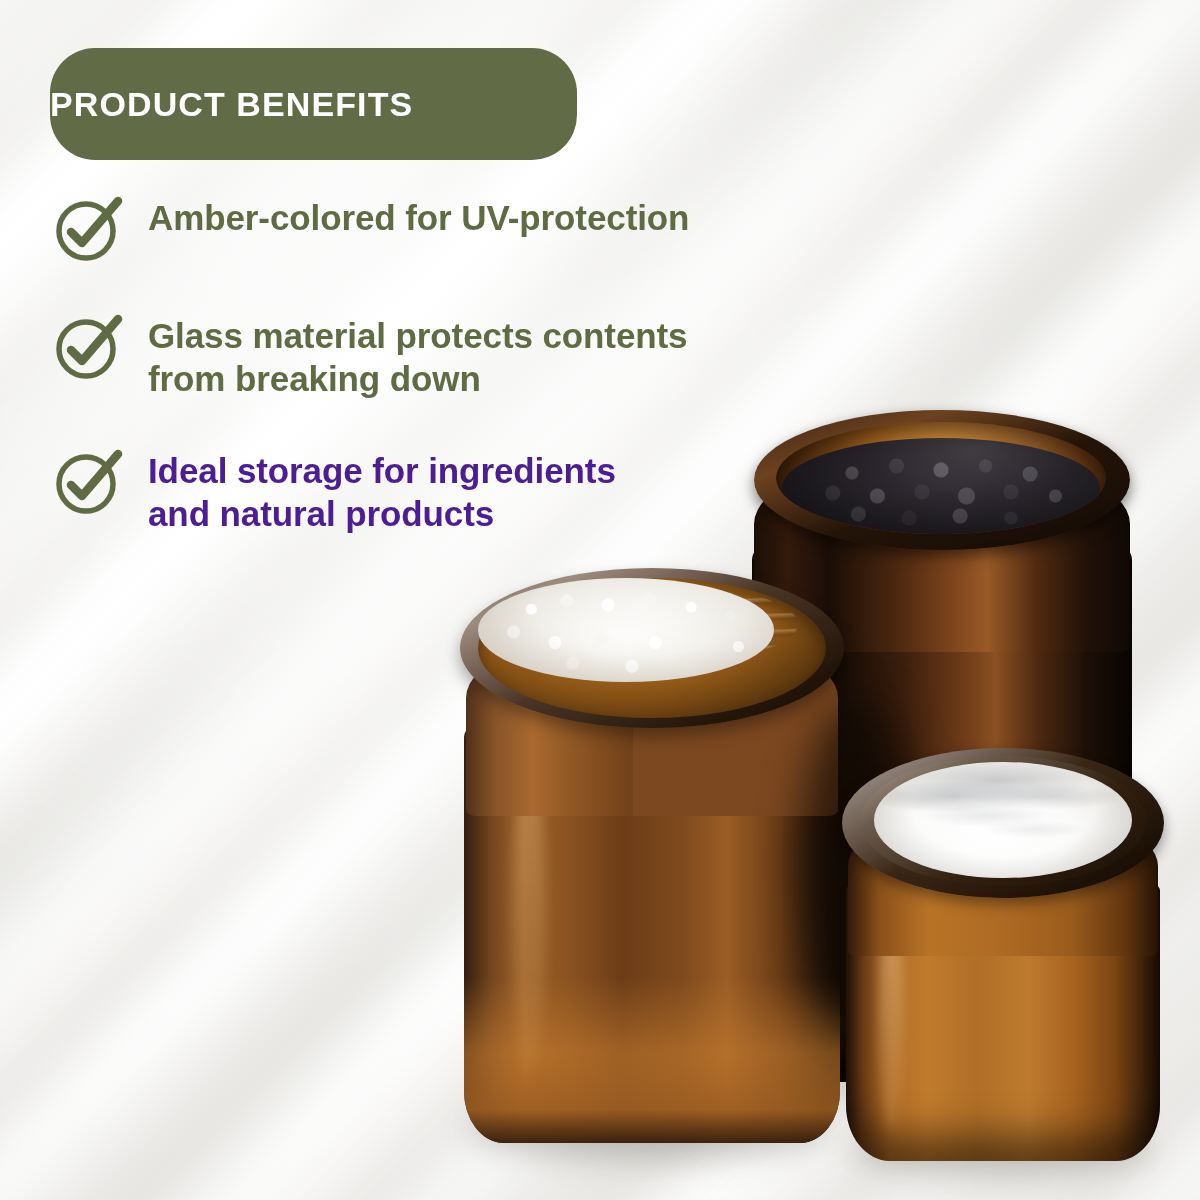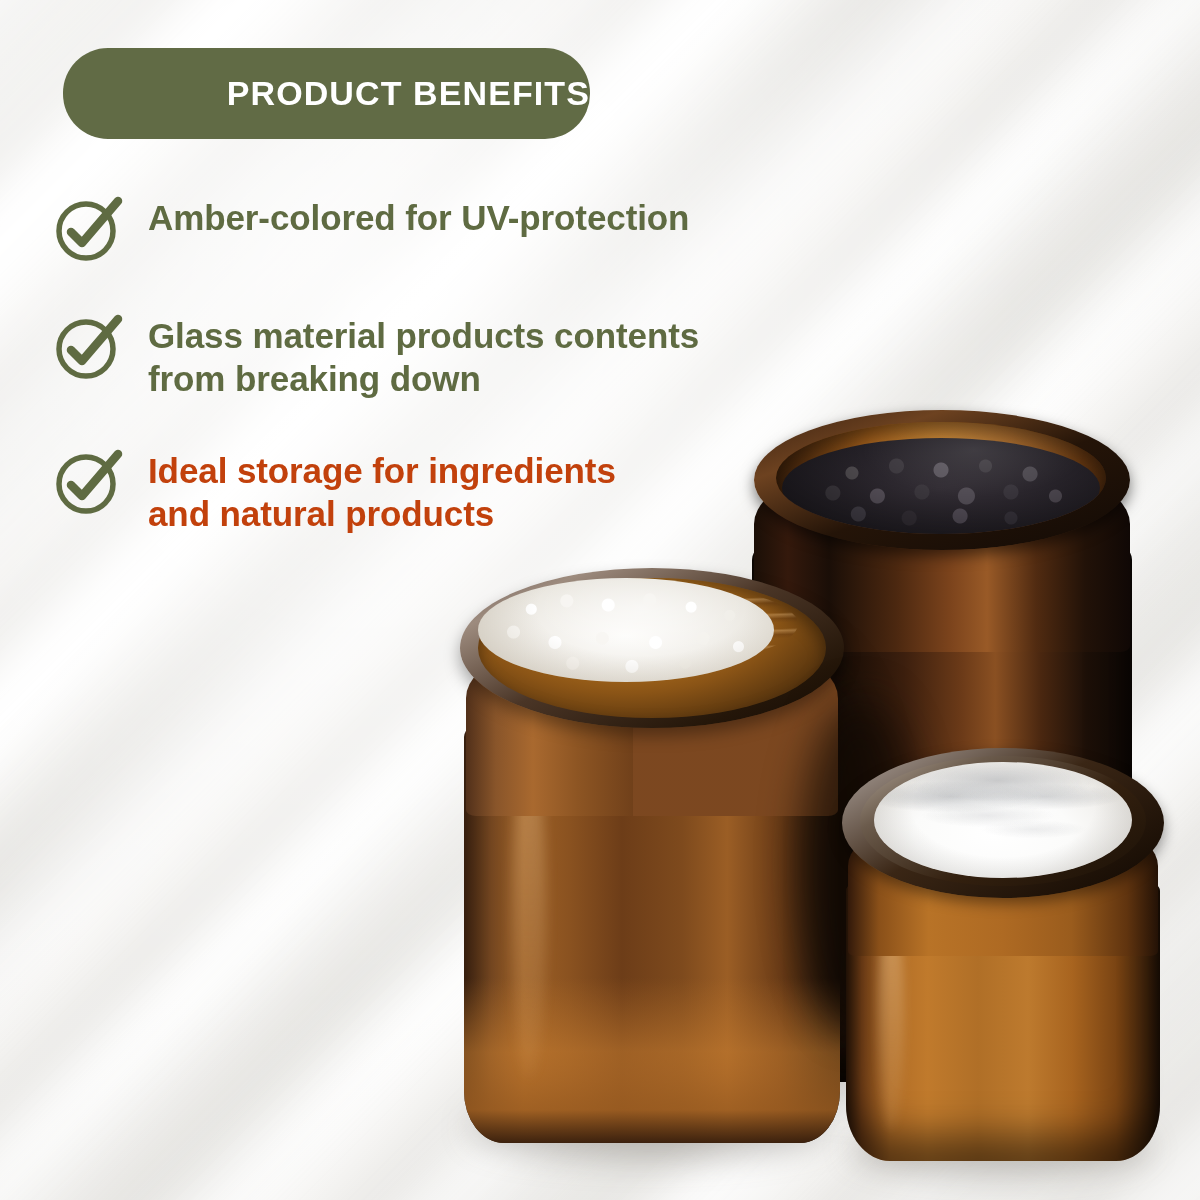--- a/index.html
+++ b/index.html
@@ -49,28 +49,28 @@
   }
   .bg-vignette {
     position: absolute;
     inset: 0;
     background: radial-gradient(ellipse at 30% 25%, rgba(255,255,255,0.85) 0%, rgba(255,255,255,0.1) 55%, rgba(228,227,224,0.35) 100%);
   }
 
   
   .badge {
     position: absolute;
-    left: 63px;
+    left: 50px;
     top: 48px;
     width: 527px;
-    height: 91px;
+    height: 112px;
     border-radius: 45px;
     display: flex;
     align-items: center;
-    justify-content: flex-end;
+    justify-content: flex-start;
     box-sizing: border-box;
   }
   .badge-label {
     color: #ffffff;
     font-size: 34px;
     font-weight: bold;
     letter-spacing: 1.1px;
     text-transform: uppercase;
     font-family: "Liberation Sans", sans-serif;
   }
@@ -395,32 +395,32 @@
       <span class="benefit-text" id="benefit-text-0" style="color: rgb(95, 107, 66);">Amber-colored for UV-protection</span>
     </div>
 
     <div class="benefit">
       <span class="benefit-icon">
         <svg viewBox="0 0 72 72">
           <circle cx="34" cy="38" r="27" fill="none" stroke="#5F6B42" stroke-width="5.5"></circle>
           <path d="M19 39 L30 50 L66 8" fill="none" stroke="#5F6B42" stroke-width="8.5" stroke-linecap="round" stroke-linejoin="round"></path>
         </svg>
       </span>
-      <span class="benefit-text" id="benefit-text-1" style="color: rgb(95, 107, 66);">Glass material products contents
+      <span class="benefit-text" id="benefit-text-1" style="color: rgb(95, 107, 66);">Glass material protects contents
 from breaking down</span>
     </div>
 
     <div class="benefit">
       <span class="benefit-icon">
         <svg viewBox="0 0 72 72">
           <circle cx="34" cy="38" r="27" fill="none" stroke="#5F6B42" stroke-width="5.5"></circle>
           <path d="M19 39 L30 50 L66 8" fill="none" stroke="#5F6B42" stroke-width="8.5" stroke-linecap="round" stroke-linejoin="round"></path>
         </svg>
       </span>
-      <span class="benefit-text" id="benefit-text-2" style="color: #c2410c;">Ideal storage for ingredients
+      <span class="benefit-text" id="benefit-text-2" style="color: #4c1d95;">Ideal storage for ingredients
 and natural products</span>
     </div>
 
   </div>
 
   <div class="photo">
 
     <div class="shadow-ground-back"></div>
 
     <div class="jar" id="jar-back">

